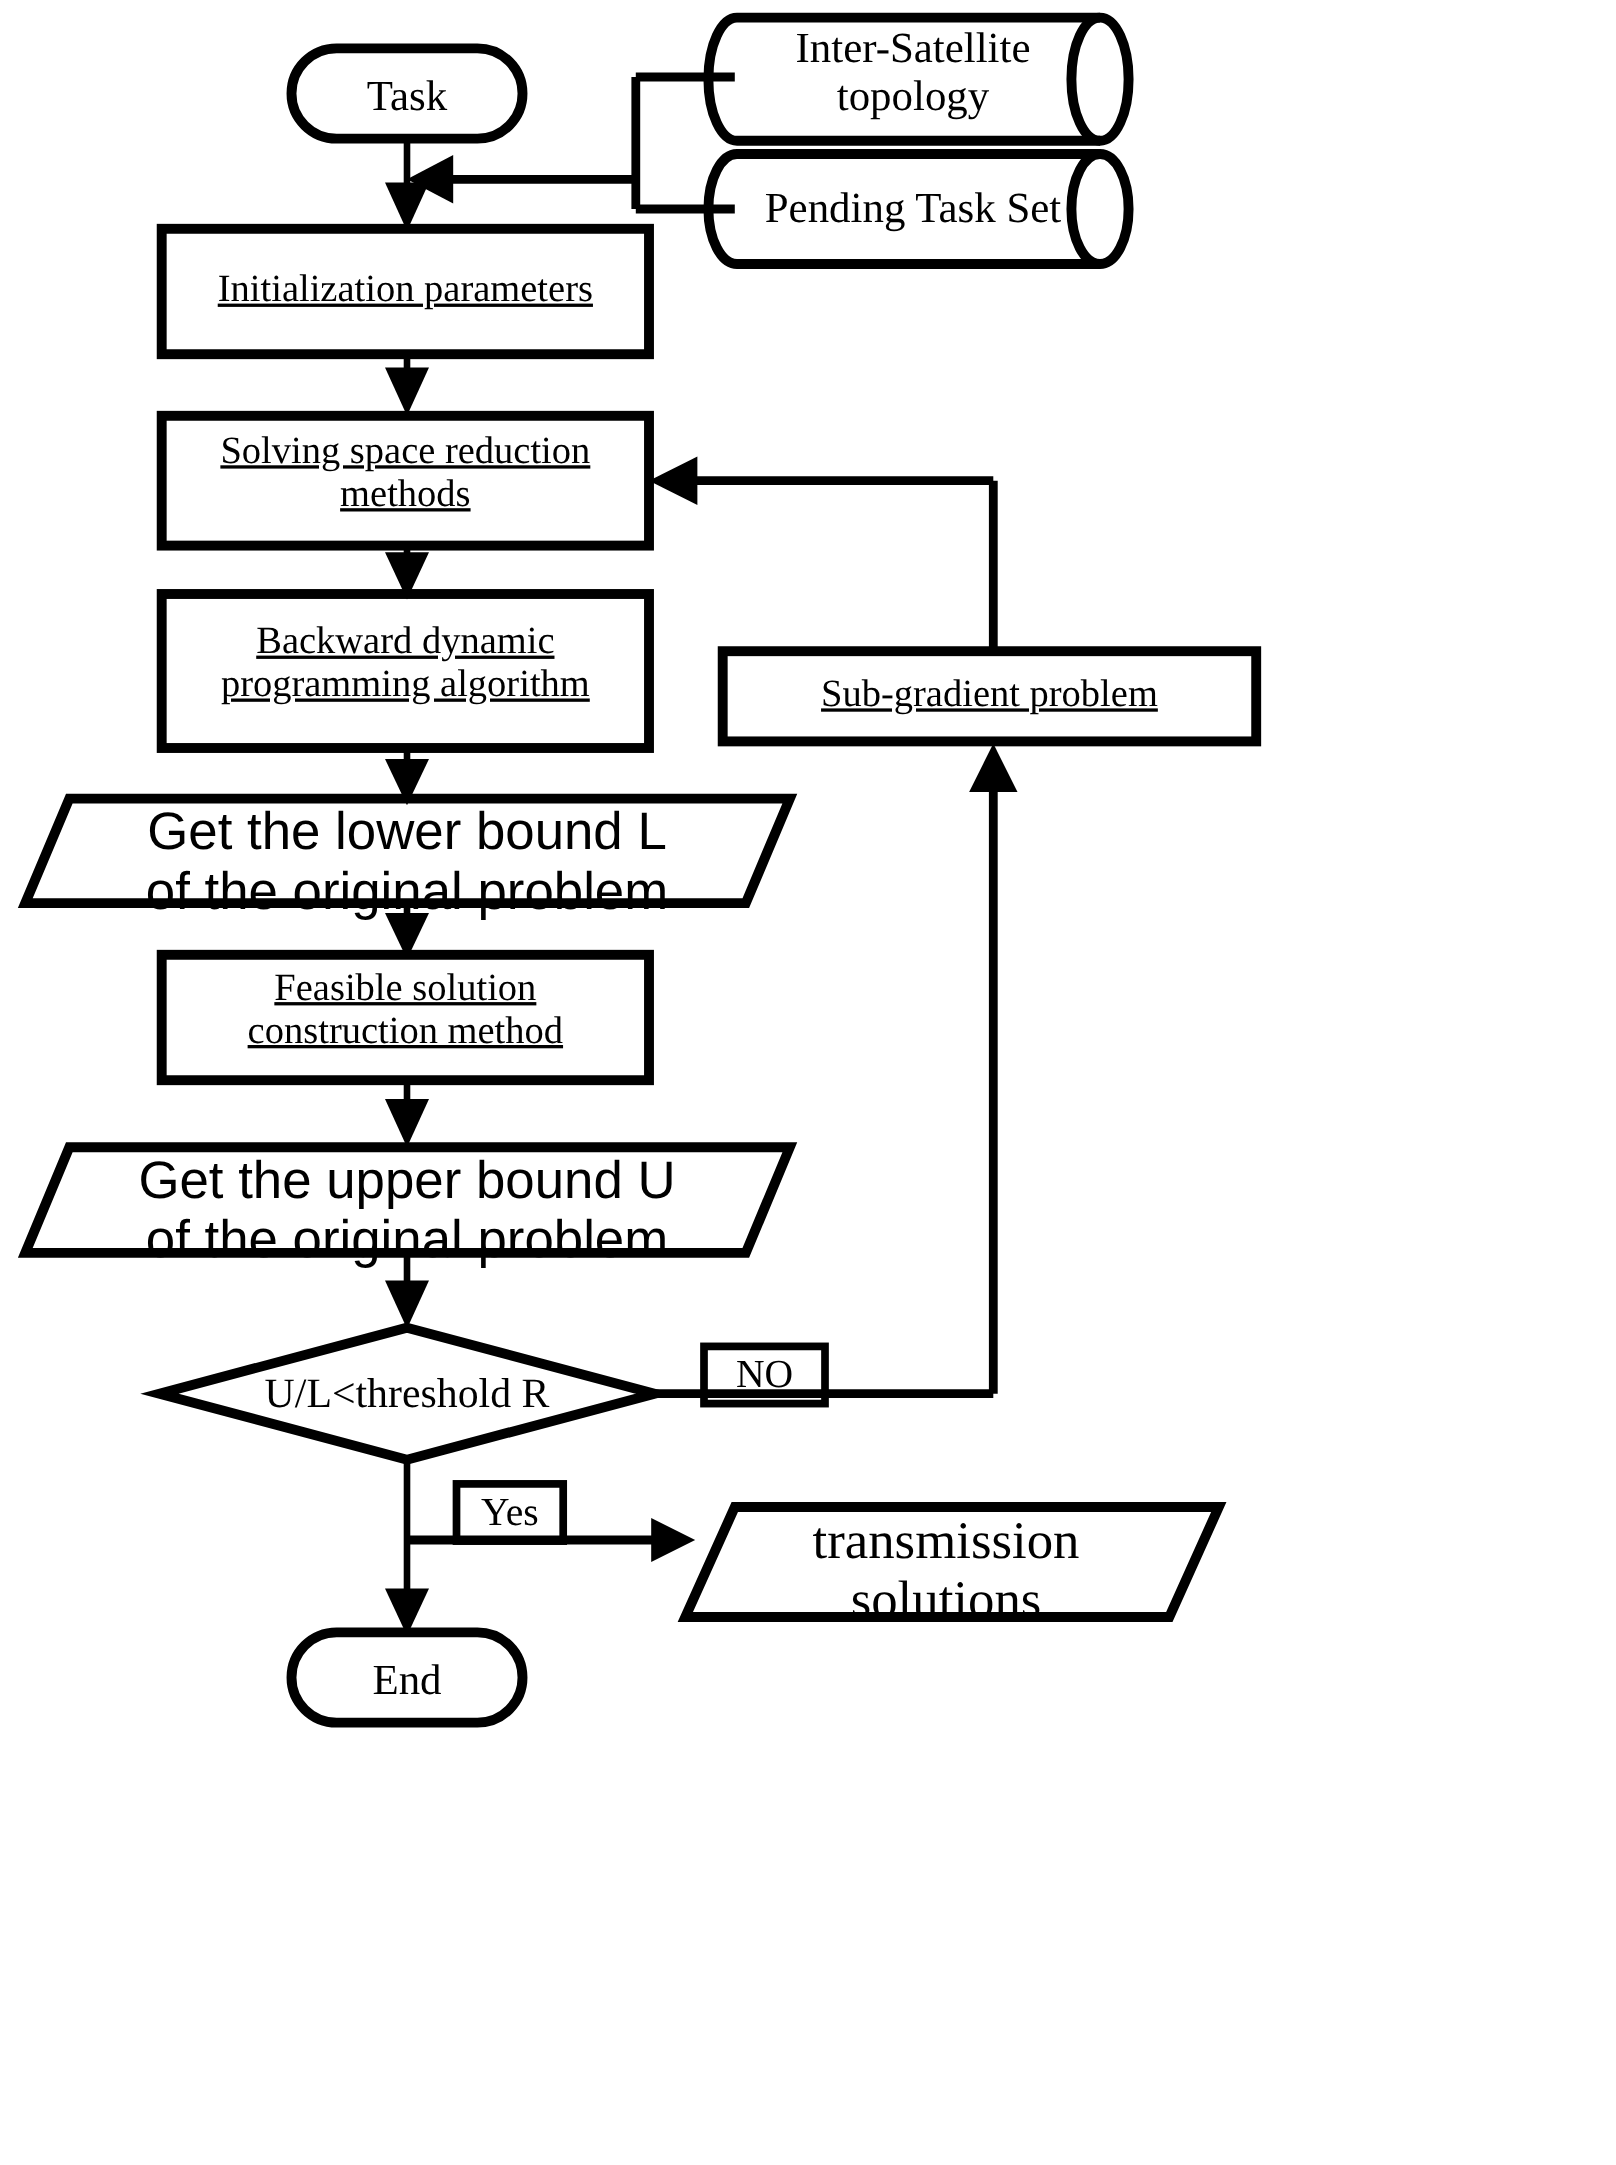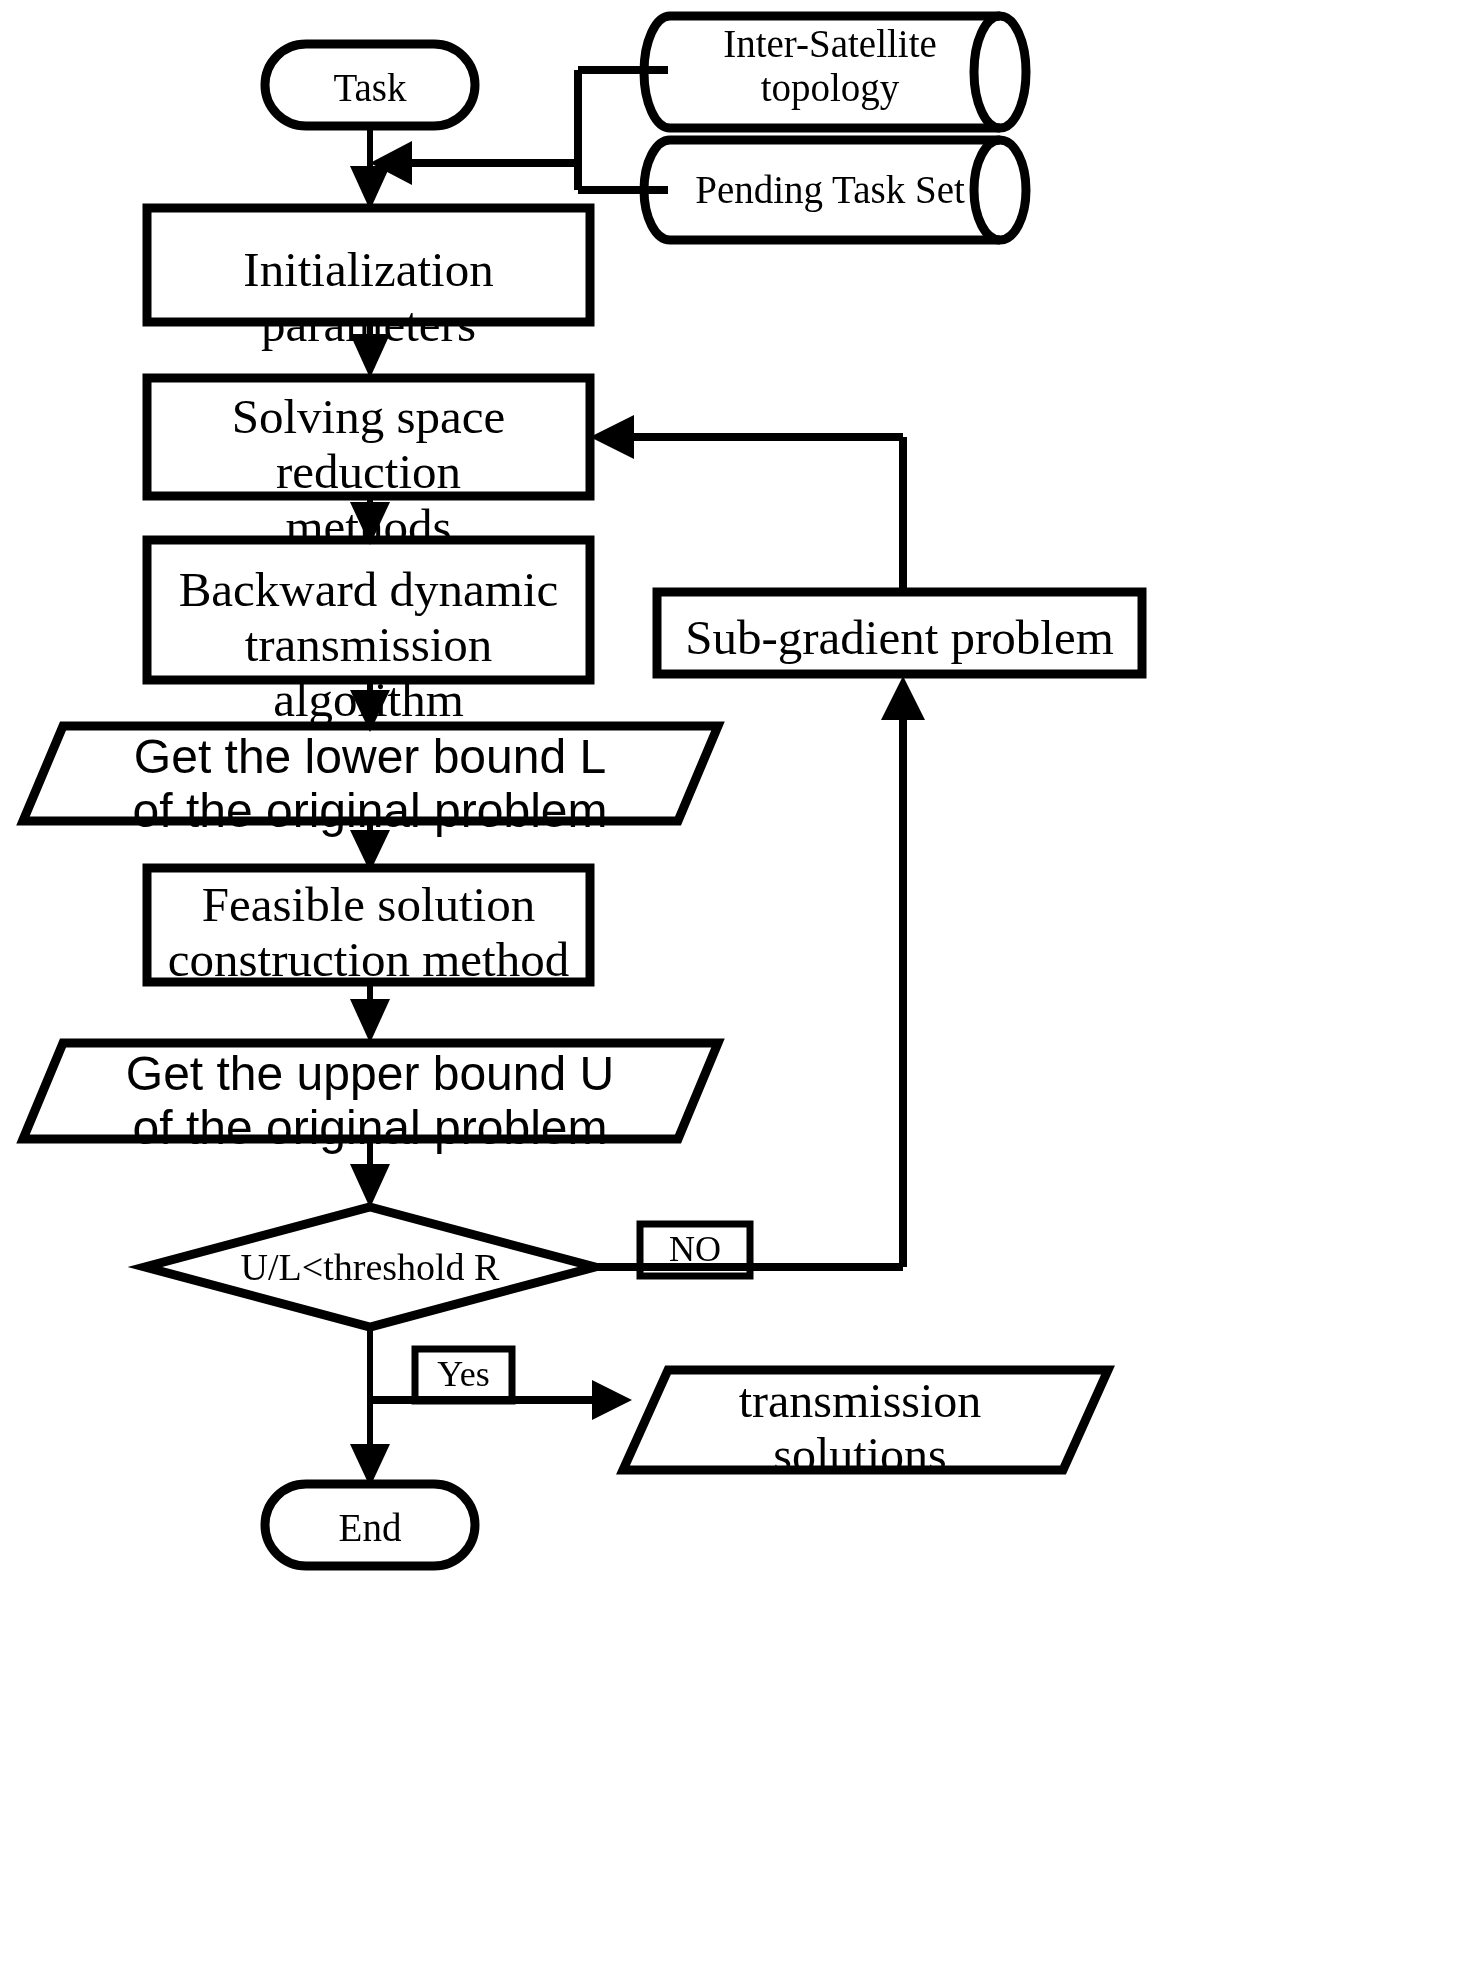--- a/index.html
+++ b/index.html
@@ -34,21 +34,21 @@
     color: #000000;
     text-align: center;
     line-height: 1.12;
     white-space: pre-line;
     font-family: "Liberation Serif", "DejaVu Serif", serif;
     pointer-events: none;
   }
   .lbl-serif  { font-family: "Liberation Serif", "DejaVu Serif", serif; }
   .lbl-sans   { font-family: "Liberation Sans", "DejaVu Sans", sans-serif; }
   .t-terminal { font-size: 39px; }
-  .t-process  { font-size: 49px; }
+  .t-process  { font-size: 35px; text-decoration: underline; }
   .t-db       { font-size: 39px; }
   .t-io       { font-size: 48px; }
   .t-decision { font-size: 38px; }
   .t-edge     { font-size: 36px; }
 </style>
 </head>
 <body>
 
 <div id="canvas">
 
@@ -190,21 +190,21 @@
 topology</div>
 
   <div class="lbl lbl-serif t-db" style="left:660px; top:168px; width:340px;">Pending Task Set</div>
 
   <div class="lbl lbl-serif t-process" style="left:147px; top:243px; width:443px;">Initialization parameters</div>
 
   <div class="lbl lbl-serif t-process" style="left:147px; top:390px; width:443px;text-align:center;">Solving space reduction
 methods</div>
 
   <div class="lbl lbl-serif t-process" style="left:147px; top:563px; width:443px;">Backward dynamic
-transmission algorithm</div>
+programming algorithm</div>
 
   <div class="lbl lbl-sans t-io" style="left:60px; top:730px; width:620px;">Get the lower bound L
 of the original problem</div>
 
   <div class="lbl lbl-serif t-process" style="left:147px; top:878px; width:443px;">Feasible solution
 construction method</div>
 
   <div class="lbl lbl-sans t-io" style="left:60px; top:1047px; width:620px;">Get the upper bound U
 of the original problem</div>
 

